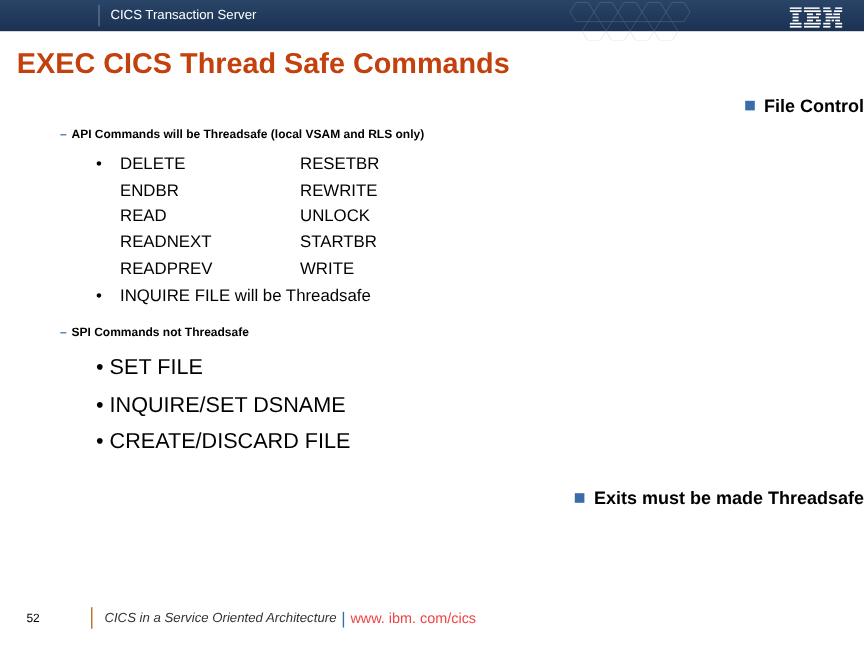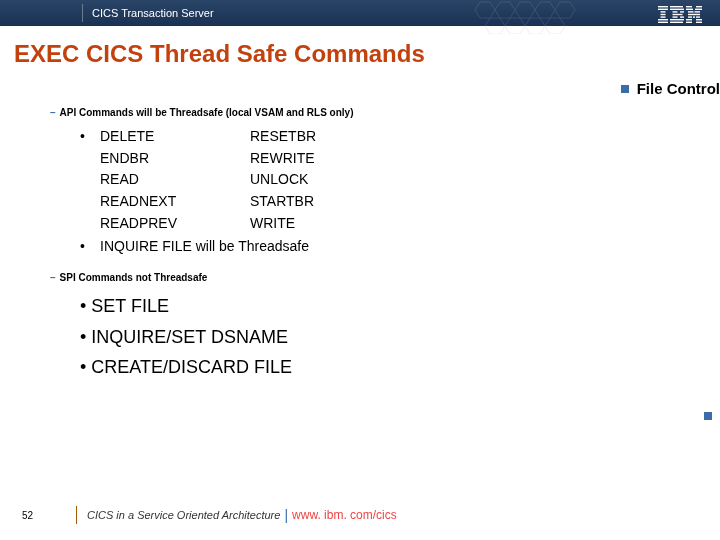--- a/index.html
+++ b/index.html
@@ -218,21 +218,21 @@
     <span class="dash">–</span><span>SPI Commands </span><b>not</b><span> Threadsafe</span>
   </div>
 
   <div class="spi-block" id="spi-list">
       <div class="spi-item">SET FILE</div>
       <div class="spi-item">INQUIRE/SET DSNAME</div>
       <div class="spi-item">CREATE/DISCARD FILE</div>
     </div>
 
   <div class="section-h section2">
-    <span class="sq-bullet"></span>
+    <span class="sq-bullet"></span><span>Exits must be made Threadsafe</span>
   </div>
 
 </div>
 
 <div class="footer">
   <div class="page-num">52</div>
   <div class="footer-vline"></div>
   <span class="footer-title">CICS in a Service Oriented Architecture</span>
   <span class="footer-sep">|</span>
   <span class="footer-url">www. ibm. com/cics</span>

